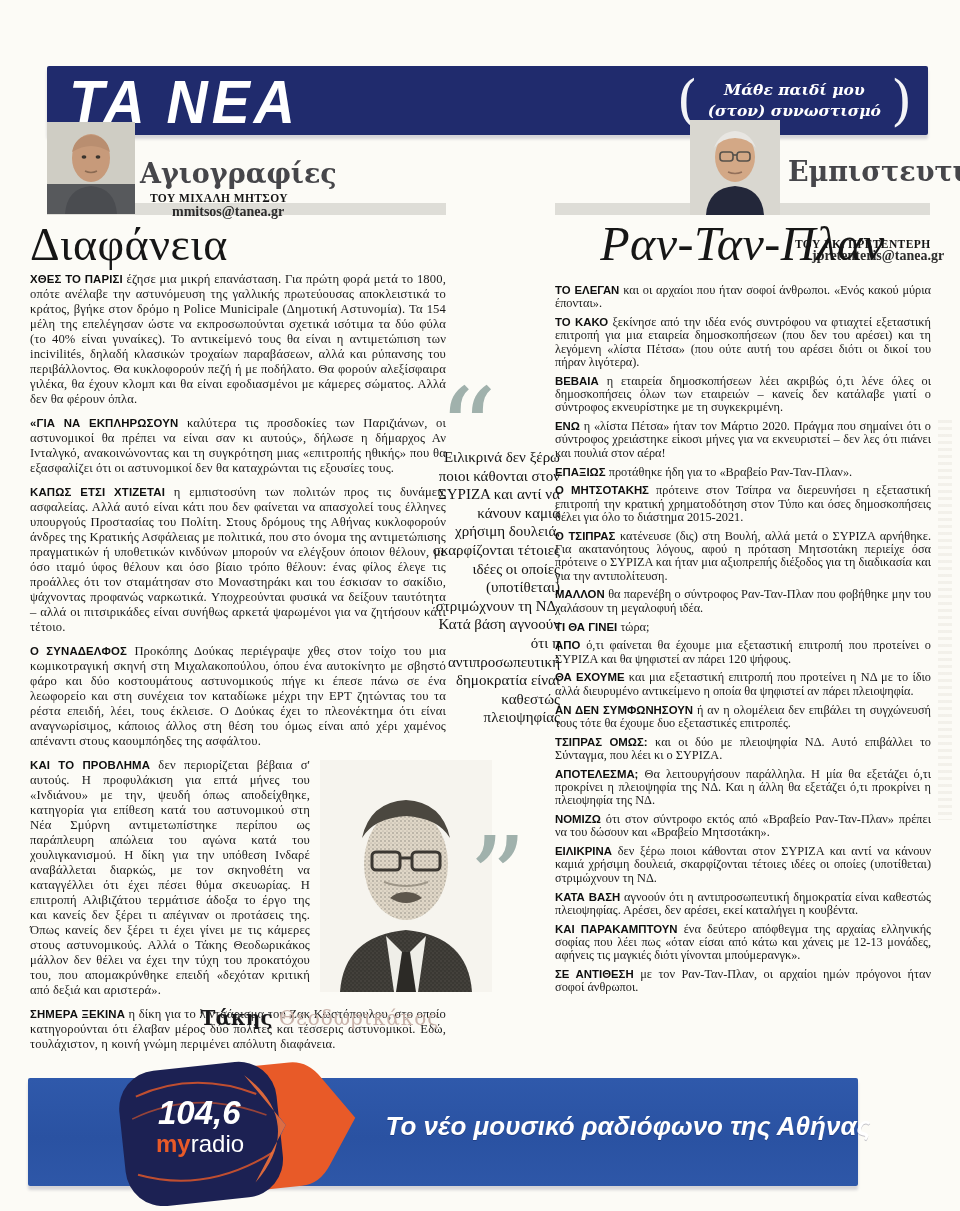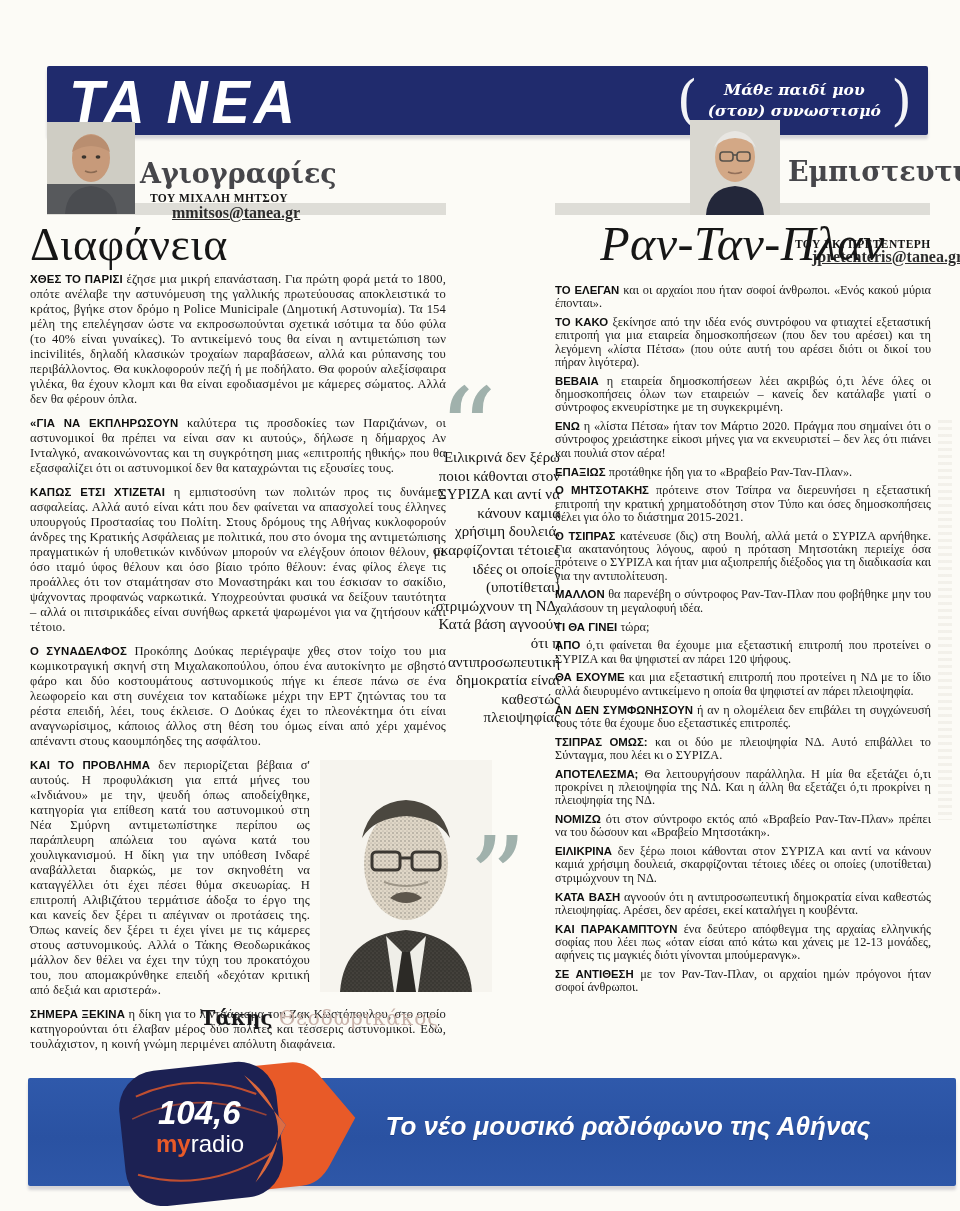--- a/index.html
+++ b/index.html
@@ -11,21 +11,21 @@
   .masthead .logo{font-family:"Liberation Sans",sans-serif;font-weight:bold;font-style:italic;
                   font-size:57px;color:#fff;letter-spacing:4px;margin-left:22px;transform:scaleY(1.08);}
   .tagline{position:absolute;right:16px;top:0;height:100%;display:flex;align-items:center;color:#fff;}
   .tagline .paren{font-family:"DejaVu Serif",serif;font-size:54px;font-weight:400;line-height:.8;opacity:.95;}
   .tagline .lines{font-family:"DejaVu Serif",serif;font-style:italic;font-size:15.5px;line-height:1.35;
                   text-align:center;margin:0 10px;font-weight:bold;}
   .photo{position:absolute;overflow:hidden;background:#cfcdc6;}
   .grayband{position:absolute;height:12px;background:#d8d7d1;opacity:.85;}
   .section-title{position:absolute;font-family:"DejaVu Serif",serif;font-weight:bold;font-size:27px;color:#46464a;}
   .byline{position:absolute;font-family:"Liberation Serif",serif;font-weight:bold;font-size:11.5px;color:#141414;letter-spacing:.4px;}
-  .email{position:absolute;font-family:"Liberation Serif",serif;font-weight:bold;font-size:16px;color:#2c2c2c;text-decoration:underline;}
+  .email{position:absolute;font-family:"Liberation Serif",serif;font-weight:bold;font-size:14px;color:#2c2c2c;}
   .headline{position:absolute;font-family:"Liberation Serif",serif;font-size:46px;color:#161616;letter-spacing:.5px;}
   
   .article{position:absolute;text-align:justify;}
   .article p{margin:0 0 9px 0;}
   #left-article{left:30px;top:272px;width:416px;font-size:12.6px;line-height:15px;letter-spacing:.15px;}
   #right-article{left:555px;top:284px;width:376px;font-size:12.3px;line-height:13.3px;}
   #right-article p{margin:0 0 5.5px 0;}
   .lead{font-family:"Liberation Sans",sans-serif;font-weight:bold;font-size:11.4px;color:#0e0e0e;}
   
   .portrait-float{float:right;width:172px;height:232px;margin:2px -46px 6px 10px;}
@@ -33,21 +33,21 @@
            font-family:"DejaVu Serif",serif;font-size:20px;}
   .caption .cap-bold{font-weight:bold;color:#19191b;}
   .caption .cap-light{color:#c9b3ab;letter-spacing:1px;}
   
   .pullquote-text{position:absolute;left:432px;top:448px;width:128px;text-align:right;
                   font-family:"Liberation Serif",serif;font-size:15px;line-height:18.6px;color:#121212;}
   .quote-mark{position:absolute;font-family:"DejaVu Serif",serif;color:#a0b1ac;font-size:115px;line-height:60px;}
   .quote-open{left:438px;top:400px;}
   .quote-close{left:468px;top:848px;}
   
-  .banner{position:absolute;left:28px;top:1078px;width:928px;height:108px;border-radius:2px;
+  .banner{position:absolute;left:28px;top:1078px;width:830px;height:108px;border-radius:2px;
           background:linear-gradient(180deg,#2f59ab 0%,#2a52a2 55%,#2e57a8 100%);
           box-shadow:0 4px 3px rgba(40,40,80,.18);}
   .banner .slogan{position:absolute;left:300px;top:33px;width:600px;text-align:center;color:#fff;
                   font-family:"Liberation Sans",sans-serif;font-weight:bold;font-style:italic;font-size:26px;
                   text-shadow:0 1px 0 rgba(0,0,40,.25);}
   .banner-logo{position:absolute;left:72px;top:-20px;width:280px;height:148px;}
   .logo-freq{font-family:"Liberation Sans",sans-serif;font-weight:bold;font-style:italic;}
   
   .scan-strip{position:absolute;right:8px;top:420px;width:14px;height:400px;
               background:repeating-linear-gradient(180deg,rgba(160,150,130,.10) 0 3px,rgba(255,255,255,0) 3px 7px);}

